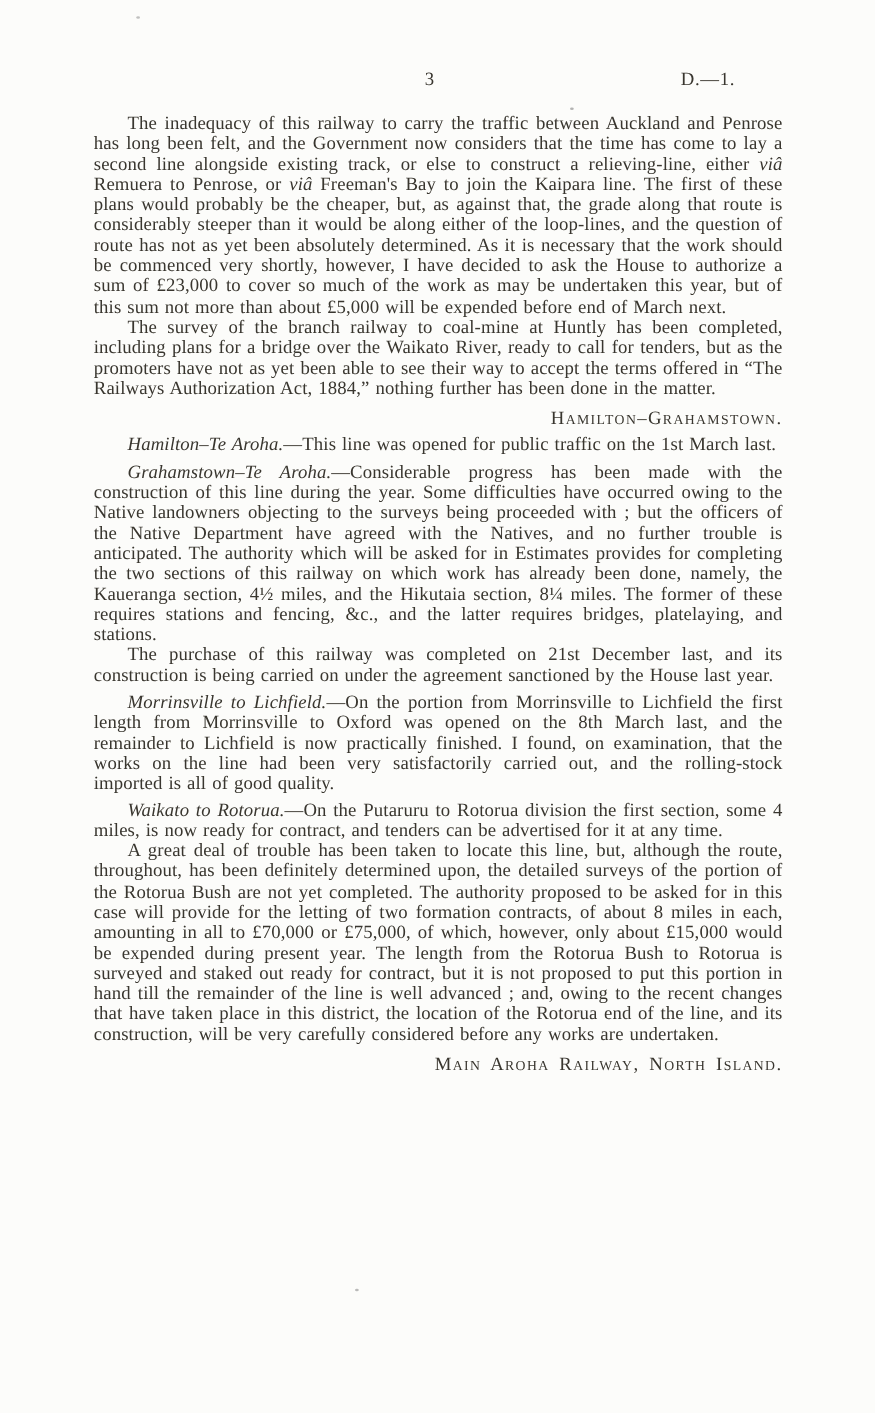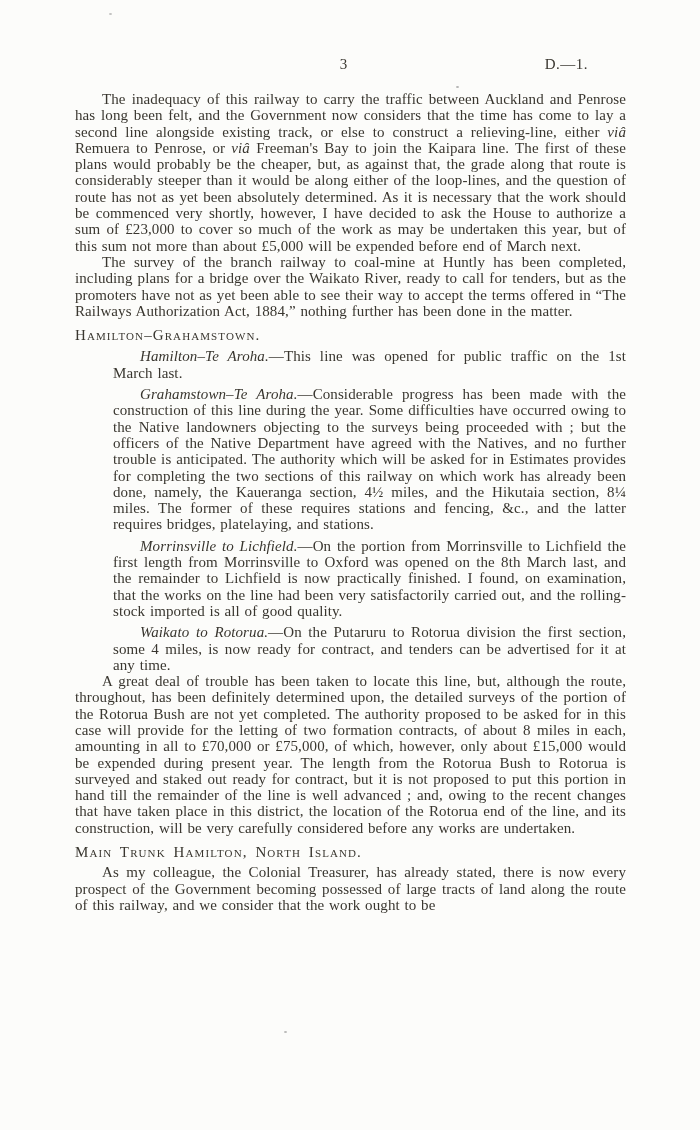--- a/index.html
+++ b/index.html
@@ -48,29 +48,28 @@
     letter-spacing: 0.1px;
     word-spacing: 0.9px;
   }
   p.para {
     margin: 0;
     padding: 0;
     text-indent: 27px;
   }
   p.lead-para {
     margin-top: 5px;
-    margin-left: 38px;
   }
   h2.section-heading {
     margin: 8px 0 4px 0;
     padding: 0;
     font-size: 15px;
     font-weight: normal;
     font-variant: small-caps;
-    text-align: left;
+    text-align: right;
     letter-spacing: 1.1px;
     word-spacing: 3px;
   }
   .it {
     font-style: italic;
   }
   .speck {
     position: absolute;
     background: #777;
     border-radius: 50%;
@@ -99,26 +98,26 @@
 
     <p class="para">The survey of the branch railway to coal-mine at Huntly has been completed, including plans for a bridge over the Waikato River, ready to call for tenders, but as the promoters have not as yet been able to see their way to accept the terms offered in “The Railways Authorization Act, 1884,” nothing further has been done in the matter.</p>
 
     <h2 class="section-heading">Hamilton–Grahamstown.</h2>
 
     <p class="para lead-para"><i class="it">Hamilton–Te Aroha.</i><span>—This line was opened for public traffic on the 1st March last.</span></p>
 
     <p class="para lead-para"><i class="it">Grahamstown–Te Aroha.</i><span>—Considerable progress has been made with the construction of this line during the year.  Some difficulties have occurred owing to the Native landowners objecting to the surveys being proceeded with ; but the officers of the Native Department have agreed with the Natives, and no further trouble is anticipated.  The authority which will be asked for in Estimates provides for completing the two sections of this railway on which work has already been done, namely, the Kaueranga section, 4½ miles, and the Hikutaia section, 8¼ miles.  The former of these requires stations and fencing, &amp;c., and the latter requires bridges, platelaying, and stations.</span></p>
 
 
+    <p class="para">The purchase of this railway was completed on 21st December last, and its construction is being carried on under the agreement sanctioned by the House last year.</p>
 
     <p class="para lead-para"><i class="it">Morrinsville to Lichfield.</i><span>—On the portion from Morrinsville to Lichfield the first length from Morrinsville to Oxford was opened on the 8th March last, and the remainder to Lichfield is now practically finished.  I found, on examination, that the works on the line had been very satisfactorily carried out, and the rolling-stock imported is all of good quality.</span></p>
 
     <p class="para lead-para"><i class="it">Waikato to Rotorua.</i><span>—On the Putaruru to Rotorua division the first section, some 4 miles, is now ready for contract, and tenders can be advertised for it at any time.</span></p>
 
     <p class="para">A great deal of trouble has been taken to locate this line, but, although the route, throughout, has been definitely determined upon, the detailed surveys of the portion of the Rotorua Bush are not yet completed.  The authority proposed to be asked for in this case will provide for the letting of two formation contracts, of about 8 miles in each, amounting in all to £70,000 or £75,000, of which, however, only about £15,000 would be expended during present year.  The length from the Rotorua Bush to Rotorua is surveyed and staked out ready for contract, but it is not proposed to put this portion in hand till the remainder of the line is well advanced ; and, owing to the recent changes that have taken place in this district, the location of the Rotorua end of the line, and its construction, will be very carefully considered before any works are undertaken.</p>
 
-    <h2 class="section-heading">Main Trunk Hamilton, North Island.</h2>
+    <h2 class="section-heading">Main Aroha Railway, North Island.</h2>
 
-    <p class="para">As my colleague, the Colonial Treasurer, has already stated, there is now every prospect of the Government becoming possessed of large tracts of land along the route of this railway, and we consider that the work ought to be</p>
 
   </main>
 
 </div>
 
 </body></html>

